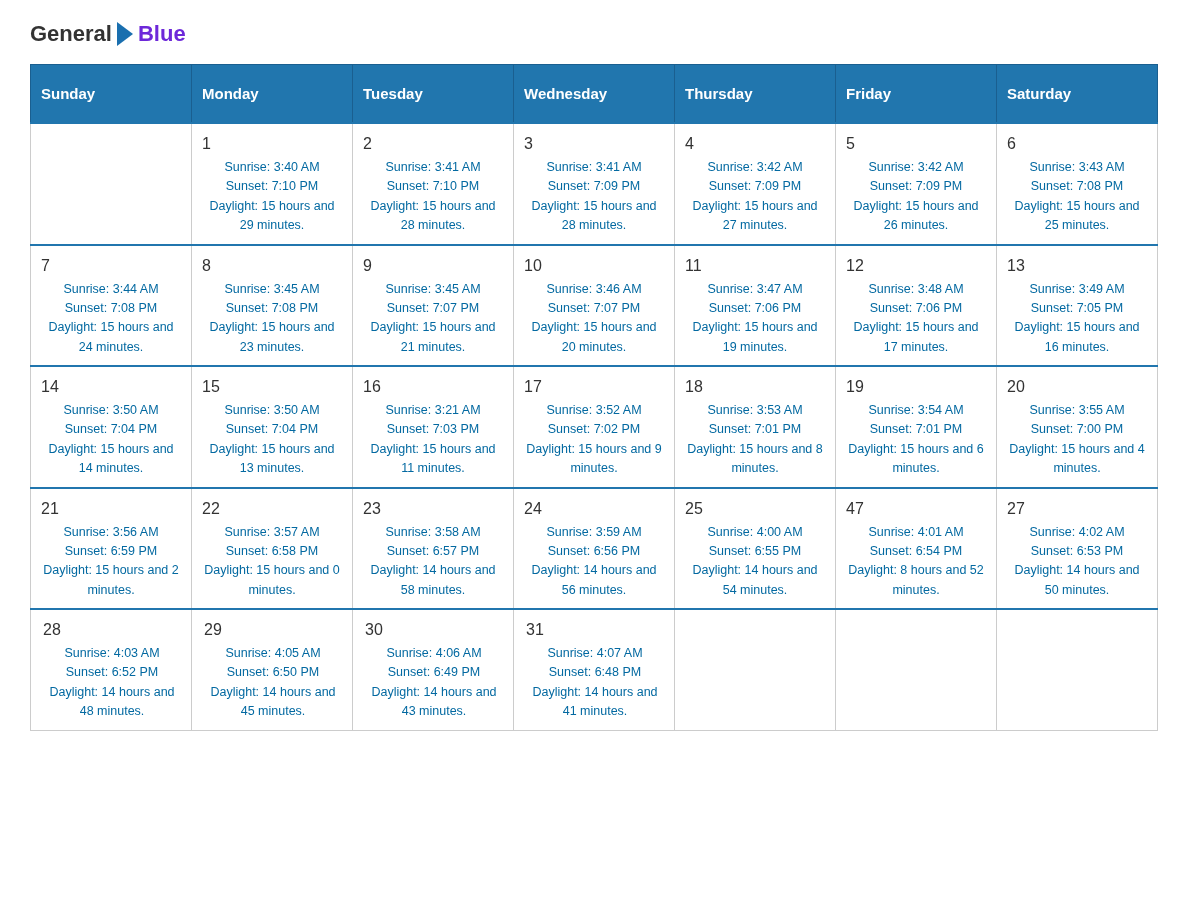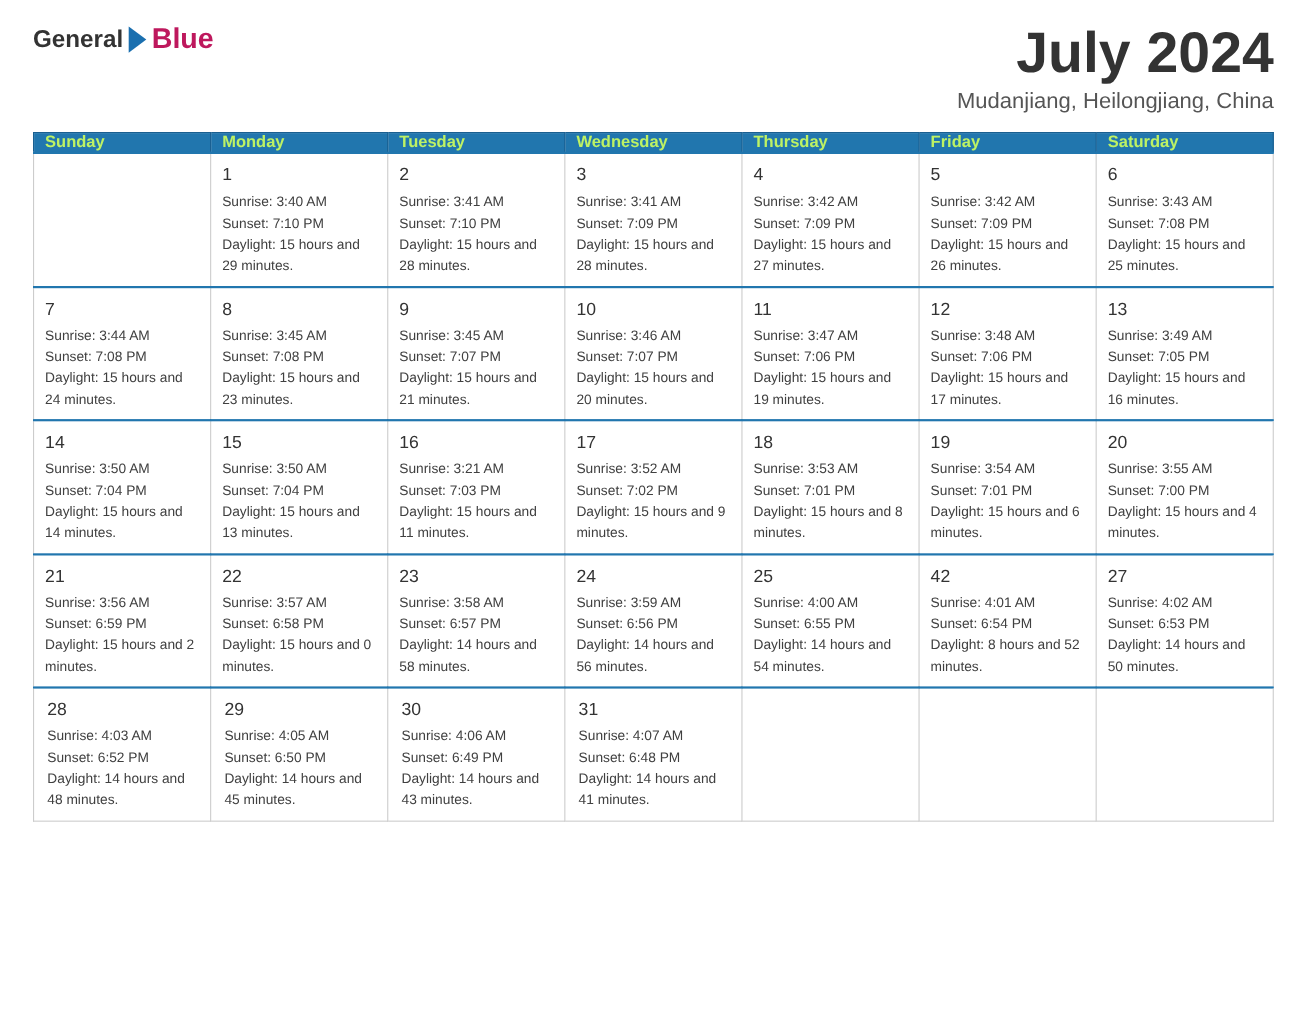--- a/index.html
+++ b/index.html
@@ -6,39 +6,37 @@
     body {
       font-family: Arial, Helvetica, sans-serif;
       background: #fff;
       color: #333;
       width: 1188px;
       min-height: 918px;
       padding: 20px 30px 30px 30px;
     }
     .header {
       display: flex;
-      justify-content: space-between;
       align-items: flex-start;
       margin-bottom: 16px;
-      gap: 24px;
     }
     .logo {
       display: flex;
       align-items: center;
       gap: 0px;
     }
     .logo-text-general {
       font-size: 22px;
       font-weight: bold;
       color: #333;
     }
     .logo-text-blue {
-      font-size: 26px;
-      font-weight: bold;
-      color: #be185d;
+      font-size: 22px;
+      font-weight: bold;
+      color: #6d28d9;
     }
     .title-block {
       text-align: right;
     }
     .month-year {
       font-size: 52px;
       font-weight: bold;
       color: #333;
       line-height: 1.1;
     }
@@ -47,24 +45,24 @@
       color: #555;
       margin-top: 4px;
     }
     table {
       width: 100%;
       border-collapse: collapse;
       table-layout: fixed;
     }
     thead tr th {
       background-color: #2176ae;
-      color: #bef264;
+      color: #ffffff;
       font-size: 15px;
       font-weight: bold;
-      padding: 0 10px;
+      padding: 20px 10px;
       text-align: left;
       border: 1px solid #1a5f90;
     }
     tbody tr td {
       vertical-align: top;
       padding: 8px 10px;
       border-left: 1px solid #ccc;
       border-right: 1px solid #ccc;
       border-bottom: none;
       border-top: none;
@@ -78,45 +76,42 @@
     }
     tbody tr td .day-num {
       font-size: 16px;
       font-weight: normal;
       color: #333;
       display: block;
       margin-bottom: 2px;
     }
     tbody tr td .day-info {
       font-size: 12.5px;
-      color: #404040;
+      color: #0369a1;
       line-height: 1.55;
+      text-align: center;
     }
     .empty-cell {
       background: #fff;
     }
     tbody tr:last-child td {
       border-bottom: 1px solid #ccc;
       padding-left: 12px;
     }
   </style>
 </head>
 <body>
 
 <div class="header">
   <div class="logo">
     <span class="logo-text-general">General</span>
     <svg width="24" height="28" viewBox="0 0 24 28" style="margin:0 1px;">
       <polygon points="4,2 20,14 4,26" fill="#1a6faf"></polygon>
     </svg>
     <span class="logo-text-blue">Blue</span>
-  </div>
-  <div class="title-block">
-    <div class="month-year">July 2024</div>
-    <div class="location">Mudanjiang, Heilongjiang, China</div>
   </div>
 </div>
 
 <table>
   <thead>
     <tr>
       <th>Sunday</th>
       <th>Monday</th>
       <th>Tuesday</th>
       <th>Wednesday</th>
@@ -228,21 +223,21 @@
         </td>
         <td>
           <span class="day-num">24</span>
           <div class="day-info"><span>Sunrise: 3:59 AM</span><br><span>Sunset: 6:56 PM</span><br><span>Daylight: 14 hours and 56 minutes.</span></div>
         </td>
         <td>
           <span class="day-num">25</span>
           <div class="day-info"><span>Sunrise: 4:00 AM</span><br><span>Sunset: 6:55 PM</span><br><span>Daylight: 14 hours and 54 minutes.</span></div>
         </td>
         <td>
-          <span class="day-num">42</span>
+          <span class="day-num">47</span>
           <div class="day-info"><span>Sunrise: 4:01 AM</span><br><span>Sunset: 6:54 PM</span><br><span>Daylight: 8 hours and 52 minutes.</span></div>
         </td>
         <td>
           <span class="day-num">27</span>
           <div class="day-info"><span>Sunrise: 4:02 AM</span><br><span>Sunset: 6:53 PM</span><br><span>Daylight: 14 hours and 50 minutes.</span></div>
         </td>
       </tr>
       <tr>
         <td>
           <span class="day-num">28</span>

